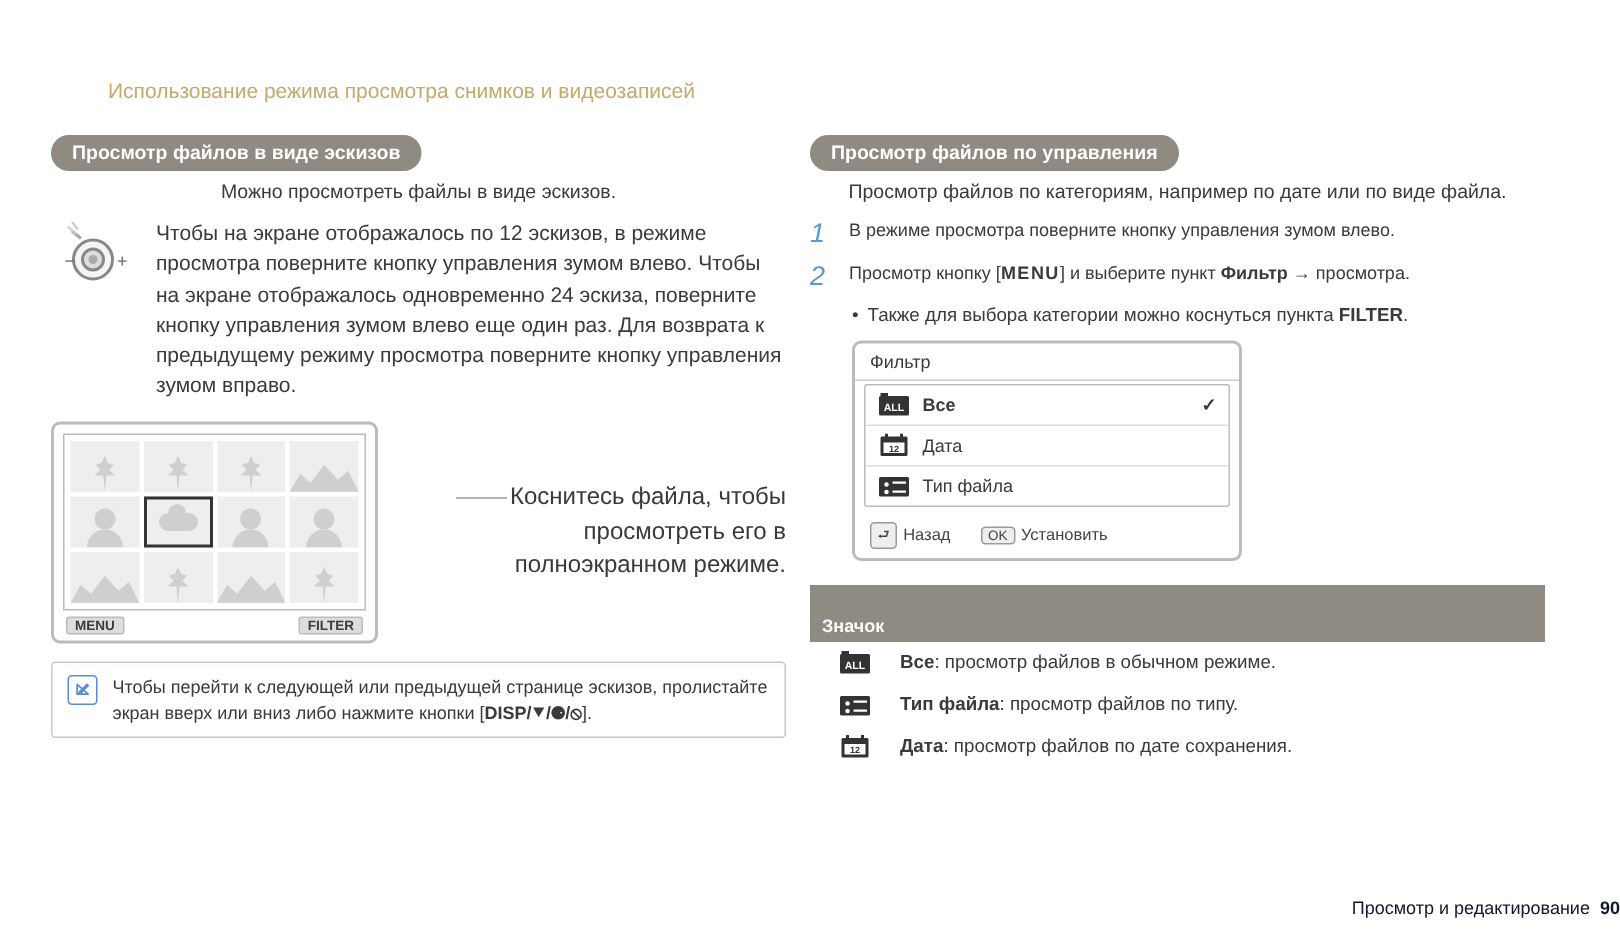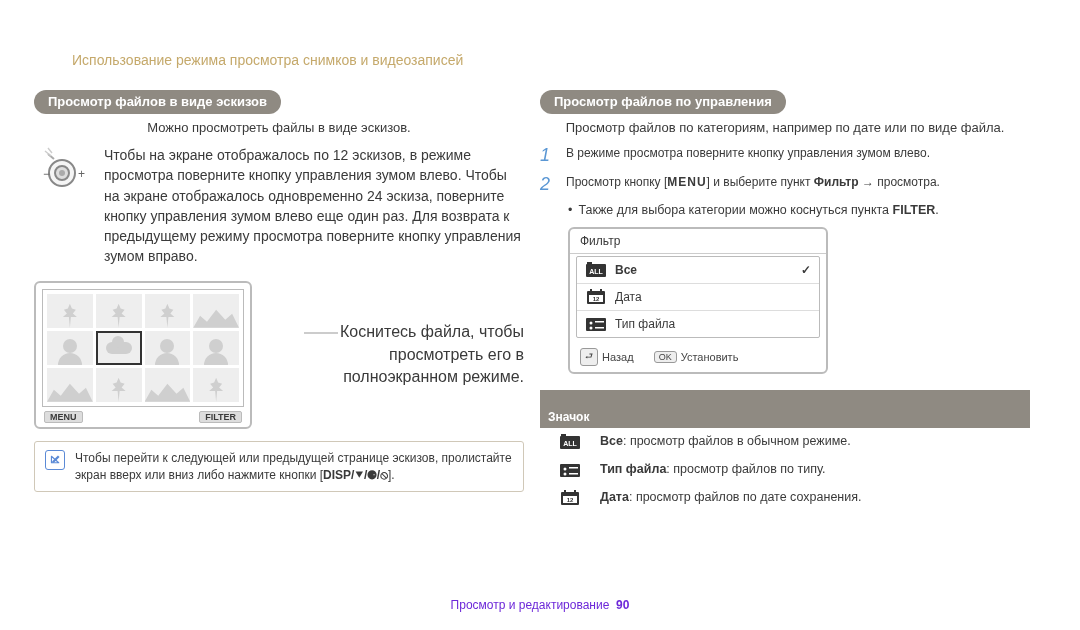--- a/index.html
+++ b/index.html
@@ -103,21 +103,21 @@
   .table-head {
     background:#8f8a82; color:#fff; display:flex; font-size:12px; font-weight:600;
   }
   .table-head .c1 { width:60px; padding:4px 8px;margin-top:16px; }
   .table-head .c2 { flex:1; padding:4px 8px; }
   .table-row { display:flex; padding:6px 0; border-bottom:0; font-size:12.5px; align-items:flex-start; }
   .table-row .c1 { width:60px; text-align:center; }
   .table-row .c2 { flex:1; }
   .ico-small { display:inline-block; width:22px; height:16px; vertical-align:middle; }
   .footer {
-    position:absolute; bottom:18px; left:0; right:0; text-align:center; font-size:12px; color:#6d28d9;
+    position:absolute; bottom:18px; left:0; right:0; text-align:right; font-size:12px; color:#0f172a;
   }
   .footer .num { font-weight:700; }
 </style>
 </head>
 <body>
 
 <div class="header-title">Использование режима просмотра снимков и видеозаписей</div>
 
 <div class="page">
 

